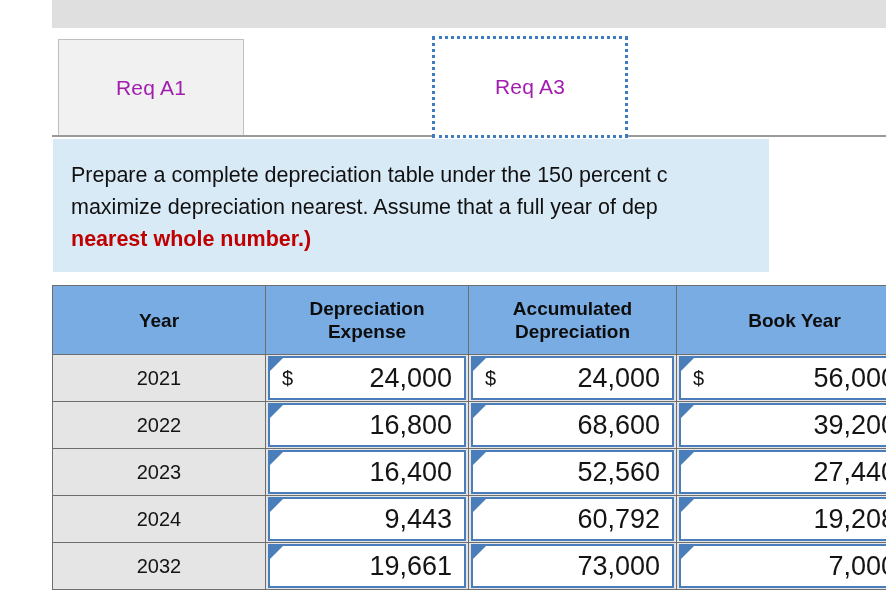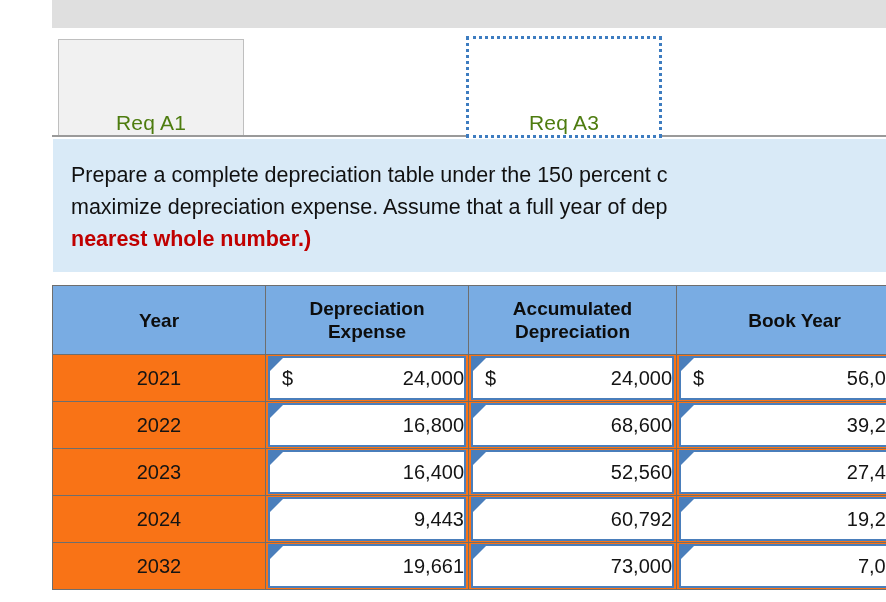--- a/index.html
+++ b/index.html
@@ -40,47 +40,46 @@
     width: 834px;
     height: 2px;
     background: #9a9a9a;
   }
   .tab {
     position: absolute;
     top: 0;
     height: 96px;
     box-sizing: border-box;
     display: flex;
-    align-items: flex-end;
+    align-items: center;
     justify-content: center;
     font-size: 21px;
-    color: #4d7c0f;
+    color: #a21caf;
     letter-spacing: .2px;
   }
   .tab.inactive {
     background: #f1f1f1;
     border: 1px solid #bfbfbf;
     border-bottom: none;
   }
   .tab.active {
     background: #ffffff;
     border: 3px dotted #3d7cc0;
     z-index: 5;
-    margin-left: 34px;
   }
   #tab-req-a1 { left: 6px;   width: 186px; }
   #tab-req-a2 { left: 193px; width: 186px; }
   #tab-req-a3 { left: 380px; width: 196px; top: -3px; height: 102px; }
 
   
   #instruction-box {
     position: absolute;
     left: 53px;
     top: 139px;
-    width: 833px;
+    width: 716px;
     height: 133px;
     background: #d9eaf7;
     box-sizing: border-box;
     padding: 20px 0 0 18px;
   }
   #instruction-text {
     font-size: 21.5px;
     line-height: 32px;
     color: #111111;
     white-space: nowrap;
@@ -114,21 +113,21 @@
     line-height: 23px;
     text-align: center;
   }
   .col-year   { width: 213px; }
   .col-dep    { width: 203px; }
   .col-acc    { width: 208px; }
   .col-book   { width: 236px; }
 
   #dep-table td {
     height: 46px;
-    background: #f97316;
+    background: #e5e5e5;
     margin-left: 23px;
   }
   .year-cell {
     text-align: center;
     font-size: 20px;
     color: #141414;
   }
 
   
   .input-cell {
@@ -158,22 +157,23 @@
   }
   .dollar {
     position: absolute;
     left: 12px;
     font-size: 20px;
     color: #141414;
   }
   .amount {
     width: 100%;
     text-align: right;
+    padding-right: 12px;
     box-sizing: border-box;
-    font-size: 20px;
+    font-size: 27px;
     color: #141414;
   }
 </style>
 </head>
 <body>
 
 <div id="top-bar"></div>
 
 <div id="tab-strip">
   <div id="tab-baseline"></div>
@@ -184,21 +184,21 @@
 
 
   <div class="tab active" id="tab-req-a3">
     <span>Req A3</span>
   </div>
 </div>
 
 <div id="instruction-box">
   <div id="instruction-text">
     <span>Prepare a complete depreciation table under the 150 percent c</span><br>
-    <span>maximize depreciation expense. Assume that a full year of dep</span><br>
+    <span>maximize depreciation nearest. Assume that a full year of dep</span><br>
     <span id="instruction-note">nearest whole number.)</span>
   </div>
 </div>
 
 <table id="dep-table">
   <colgroup>
     <col class="col-year">
     <col class="col-dep">
     <col class="col-acc">
     <col class="col-book">

